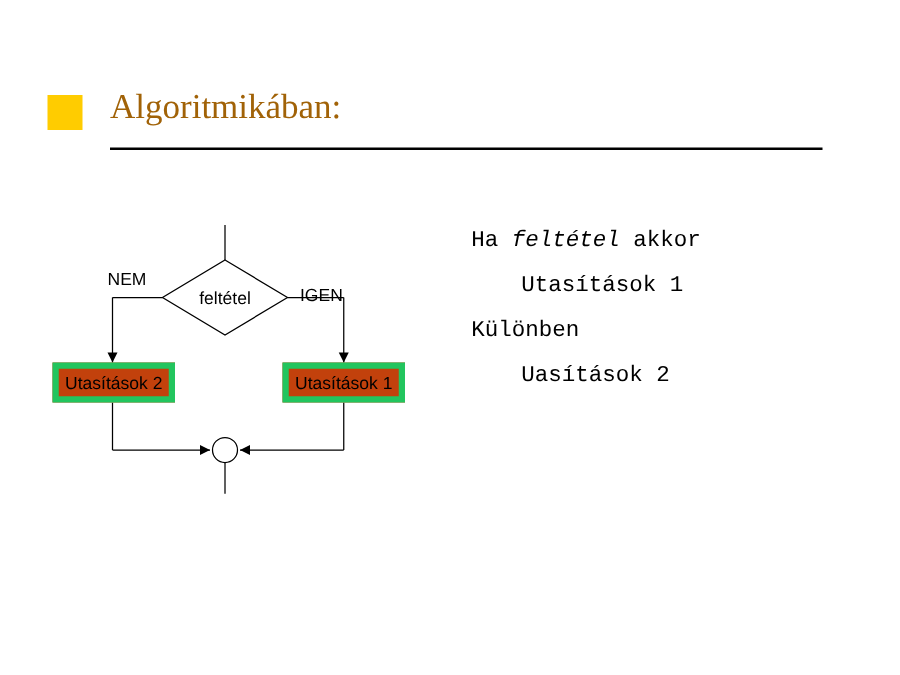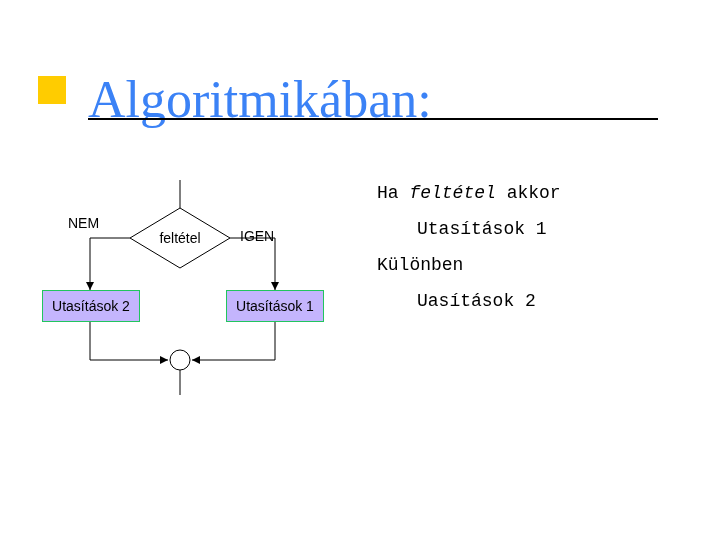--- a/index.html
+++ b/index.html
@@ -24,22 +24,22 @@
     top: 6px;
     width: 28px;
     height: 28px;
     background: #ffcc00;
   }
   .title-text {
     position: absolute;
     left: 50px;
     top: 0;
     font-family: "Times New Roman", serif;
-    font-size: 52px;
-    color: #3b82f6;
+    font-size: 28px;
+    color: #a16207;
   }
   .title-rule {
     position: absolute;
     left: 50px;
     top: 48px;
     width: 570px;
     height: 2px;
     background: #000;
   }
 
@@ -52,22 +52,22 @@
     height: 280px;
   }
   .flow svg {
     position: absolute;
     left: 0; top: 0;
     width: 300px;
     height: 280px;
   }
   .flow .box {
     position: absolute;
-    background: #c4b5fd;
-    border: 1px solid #22c55e;
+    background: #c2410c;
+    border: 5px solid #22c55e;
     font: 14px Verdana, Arial, sans-serif;
     display: flex;
     align-items: center;
     justify-content: center;
     box-sizing: border-box;
   }
   .flow .label {
     position: absolute;
     font: 14px Verdana, Arial, sans-serif;
   }
@@ -122,21 +122,21 @@
     <line x1="225" y1="190" x2="142" y2="190" stroke="#000" stroke-width="1"></line>
     <polygon points="142,190 150,186 150,194" fill="#000"></polygon>
 
     <circle cx="130" cy="190" r="10" fill="#fff" stroke="#000" stroke-width="1"></circle>
 
     <line x1="130" y1="200" x2="130" y2="225" stroke="#000" stroke-width="1"></line>
   </svg>
 
   <div class="diamond-label" style="left:90px; top:60px;">feltétel</div>
 
-  <div class="label" style="left:18px; top:45px;">NEM</div>
+  <div class="label" style="left:36px; top:45px;">NEM</div>
   <div class="label" style="left:190px; top:58px;">IGEN</div>
 
   <div class="box" style="left:-8px; top:120px; width:98px; height:32px;">Utasítások 2</div>
   <div class="box" style="left:176px; top:120px; width:98px; height:32px;">Utasítások 1</div>
 </div>
 
 <div class="code">
   <div>
     <span>Ha </span><span style="font-style:italic;">feltétel</span><span> akkor</span>
   </div>

